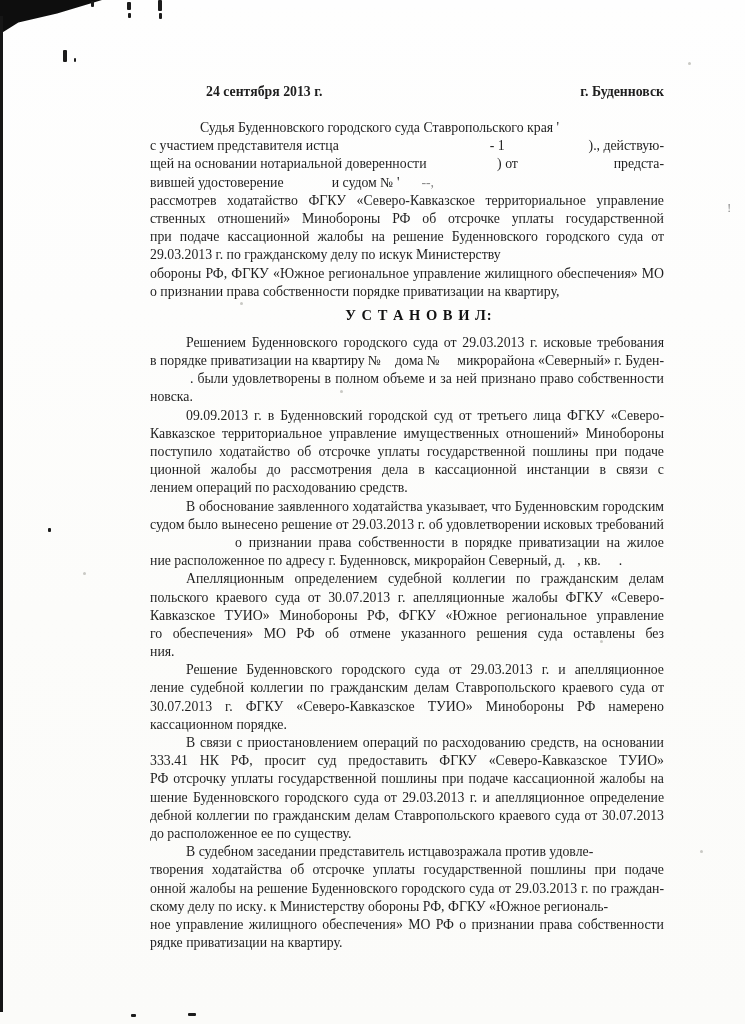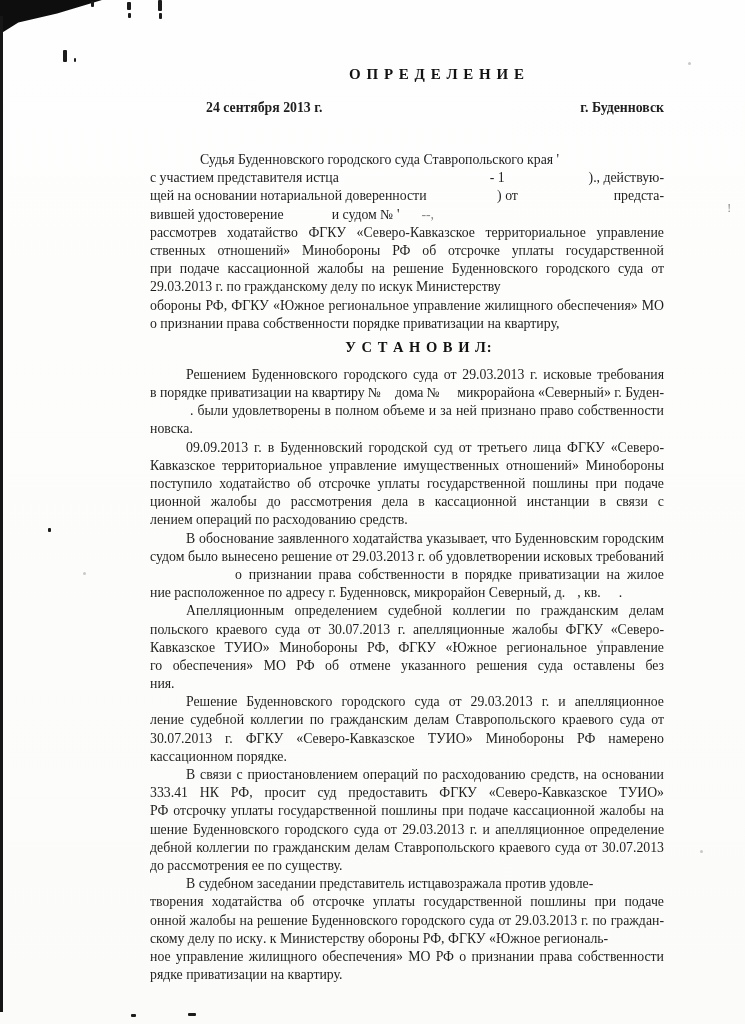--- a/index.html
+++ b/index.html
@@ -14,21 +14,21 @@
   .corner { position:absolute; top:0; left:0; width:102px; height:34px; background:#0e0e0e;
             clip-path:polygon(0 0,100% 0,56% 40%,18% 66%,0 100%); }
   .edge   { position:absolute; left:0; top:16px; width:3px; height:996px; background:#161616; }
   .mark   { position:absolute; background:#1c1c1c; border-radius:1px; }
   .spk    { position:absolute; background:#c9c9c4; border-radius:50%; }
   .stray  { position:absolute; color:#8f8f8f; font-size:13px; }
 
   .doc { position:absolute; left:150px; top:66px; width:514px; font-size:13.8px; }
   .title { font-weight:700; font-size:15px; line-height:16px; text-align:center; position:relative; left:30px; letter-spacing:1px; color:#121212; }
   .dateline { display:flex; justify-content:space-between; margin-top:17px; line-height:18px; padding-left:56px;font-weight:bold; }
-  .sec { margin-top:34px; }
+  .sec { margin-top:18px; }
   .ln { line-height:18.2px; height:18.2px; overflow:hidden; }
   .jl { text-align:justify; text-align-last:justify; }
   .ll { text-align:left; }
   .ind { text-indent:36px; }
   .fx { display:flex; white-space:pre; }
   .fx span { flex:0 0 auto; }
   .g { flex:1 1 0; }
   .ust { font-weight:700; font-size:14.5px; line-height:18px; text-align:center; position:relative; left:12px; letter-spacing:1px; margin:5px 0 10px; color:#121212; }
   .faint { color:#8a8a8a; }
 </style>
@@ -52,21 +52,20 @@
   <div class="spk" style="left:83px;top:572px;width:3px;height:3px"></div>
   <div class="spk" style="left:340px;top:390px;width:3px;height:3px"></div>
   <div class="spk" style="left:600px;top:640px;width:3px;height:3px"></div>
   <div class="spk" style="left:688px;top:62px;width:3px;height:3px"></div>
   <div class="spk" style="left:700px;top:850px;width:3px;height:3px"></div>
   <div class="spk" style="left:240px;top:302px;width:3px;height:3px"></div>
   <span class="stray" style="left:727px;top:200px">!</span>
 
   <div class="doc">
 
-    <div class="title">О П Р Е Д Е Л Е Н И Е</div>
 
     <div class="dateline">
       <span>24 сентября 2013 г.</span>
       <span>г. Буденновск</span>
     </div>
 
     <div class="sec">
       <div class="ln ll" style="text-indent:50px">Судья Буденновского городского суда Ставропольского края '</div>
       <div class="ln fx">
         <span>с участием представителя истца</span>
@@ -136,21 +135,21 @@
       <div class="ln ll">ния.</div>
       <div class="ln jl ind">Решение Буденновского городского суда от 29.03.2013 г. и апелляционное опреде-</div>
       <div class="ln jl">ление судебной коллегии по гражданским делам Ставропольского краевого суда от</div>
       <div class="ln jl">30.07.2013 г. ФГКУ «Северо-Кавказское ТУИО» Минобороны РФ намерено обжаловать в</div>
       <div class="ln ll">кассационном порядке.</div>
       <div class="ln jl ind">В связи с приостановлением операций по расходованию средств, на основании ст.</div>
       <div class="ln jl">333.41 НК РФ, просит суд предоставить ФГКУ «Северо-Кавказское ТУИО» Минобороны</div>
       <div class="ln jl">РФ отсрочку уплаты государственной пошлины при подаче кассационной жалобы на ре-</div>
       <div class="ln jl">шение Буденновского городского суда от 29.03.2013 г. и апелляционное определение су-</div>
       <div class="ln jl">дебной коллегии по гражданским делам Ставропольского краевого суда от 30.07.2013 г.</div>
-      <div class="ln ll">до рассмотрения ее по существу.</div>
+      <div class="ln ll">до расположенное ее по существу.</div>
       <div class="ln fx" style="padding-left:36px">
         <span>В судебном заседании представитель истца</span>
         <span class="g"></span>
         <span>возражала против удовле-</span>
       </div>
       <div class="ln jl">творения ходатайства об отсрочке уплаты государственной пошлины при подаче кассаци-</div>
       <div class="ln jl">онной жалобы на решение Буденновского городского суда от 29.03.2013 г. по граждан-</div>
       <div class="ln fx">
         <span>скому делу по иску</span>
         <span class="g"></span>

